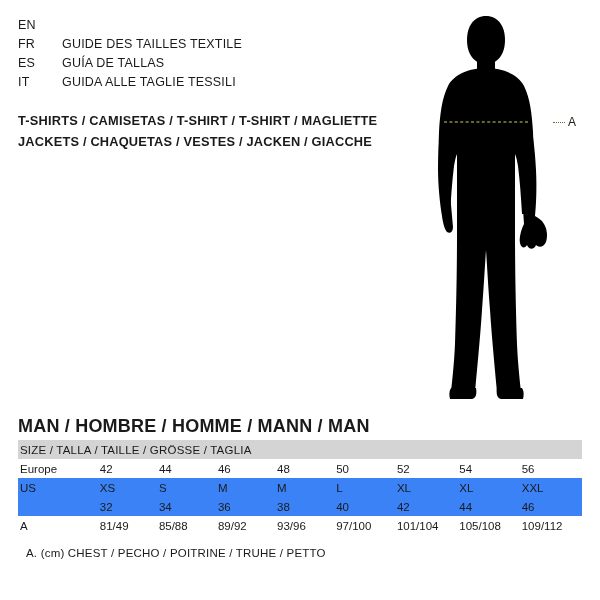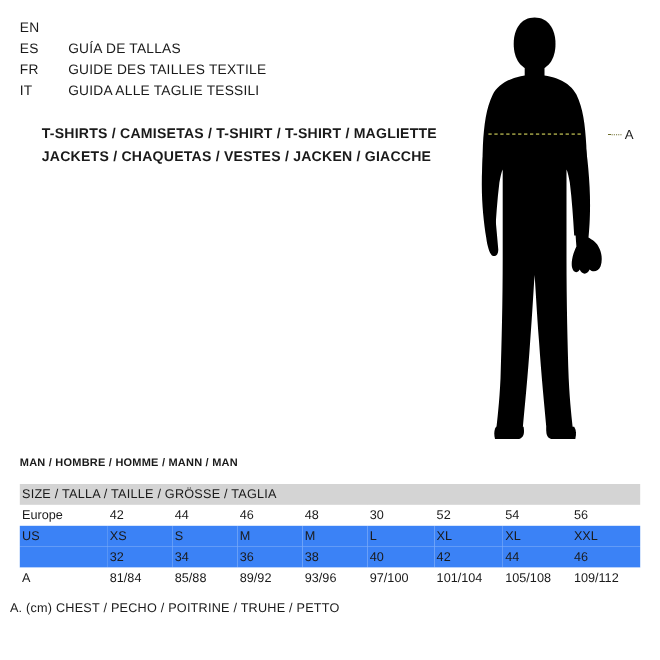--- a/index.html
+++ b/index.html
@@ -52,21 +52,20 @@
     top: 110px;
     left: 18px;
     width: 400px;
   }
   .cat-line {
     font-size: 12.8px;
     font-weight: bold;
     line-height: 21px;
     white-space: nowrap;
     letter-spacing: 0.2px;
-    margin-left: 20px;
   }
 
   
   .figure-wrap {
     position: absolute;
     left: 420px;
     top: 14px;
     width: 175px;
     height: 390px;
   }
@@ -88,21 +87,21 @@
     width: 12px;
     height: 0;
     border-top: 1.5px dotted #6b6b2a;
   }
 
   
   .table-title {
     position: absolute;
     left: 18px;
     top: 416px;
-    font-size: 10px;
+    font-size: 18px;
     font-weight: bold;
     letter-spacing: 0.2px;
   }
   table.sizes {
     position: absolute;
     left: 18px;
     top: 440px;
     width: 564px;
     border-collapse: collapse;
     font-size: 11.5px;
@@ -127,42 +126,42 @@
   .col-label {
     width: 92px;
   }
   .col-v {
     width: 67px;
     text-align: left;
   }
 
   .footnote {
     position: absolute;
-    left: 9px;
+    left: 26px;
     top: 547px;
     font-size: 11.5px;
     letter-spacing: 0.2px;
   }
 </style>
 </head>
 <body>
 
 <div class="page">
 
   <div class="lang-block">
     <div class="lang-row">
       <div class="lang-code">EN</div>
     </div>
     <div class="lang-row">
+      <div class="lang-code">FR</div>
+      <div class="lang-text">GUIDE DES TAILLES TEXTILE</div>
+    </div>
+    <div class="lang-row">
       <div class="lang-code">ES</div>
       <div class="lang-text">GUÍA DE TALLAS</div>
-    </div>
-    <div class="lang-row">
-      <div class="lang-code">FR</div>
-      <div class="lang-text">GUIDE DES TAILLES TEXTILE</div>
     </div>
     <div class="lang-row">
       <div class="lang-code">IT</div>
       <div class="lang-text">GUIDA ALLE TAGLIE TESSILI</div>
     </div>
   </div>
 
   <div class="cat-block">
     <div class="cat-line">T-SHIRTS / CAMISETAS / T-SHIRT / T-SHIRT / MAGLIETTE</div>
     <div class="cat-line">JACKETS / CHAQUETAS / VESTES / JACKEN / GIACCHE</div>
@@ -241,21 +240,21 @@
       <tr class="row-head">
         <td class="col-label" colspan="9">SIZE / TALLA / TAILLE / GRÖSSE / TAGLIA</td>
       </tr>
 
       <tr class="row-plain">
         <td class="col-label">Europe</td>
         <td class="col-v">42</td>
         <td class="col-v">44</td>
         <td class="col-v">46</td>
         <td class="col-v">48</td>
-        <td class="col-v">30</td>
+        <td class="col-v">50</td>
         <td class="col-v">52</td>
         <td class="col-v">54</td>
         <td class="col-v">56</td>
       </tr>
 
       <tr class="row-alt">
         <td class="col-label">US</td>
         <td class="col-v">XS</td>
         <td class="col-v">S</td>
         <td class="col-v">M</td>
@@ -273,21 +272,21 @@
         <td class="col-v">36</td>
         <td class="col-v">38</td>
         <td class="col-v">40</td>
         <td class="col-v">42</td>
         <td class="col-v">44</td>
         <td class="col-v">46</td>
       </tr>
 
       <tr class="row-plain">
         <td class="col-label">A</td>
-        <td class="col-v">81/84</td>
+        <td class="col-v">81/49</td>
         <td class="col-v">85/88</td>
         <td class="col-v">89/92</td>
         <td class="col-v">93/96</td>
         <td class="col-v">97/100</td>
         <td class="col-v">101/104</td>
         <td class="col-v">105/108</td>
         <td class="col-v">109/112</td>
       </tr>
     </tbody>
   </table>

